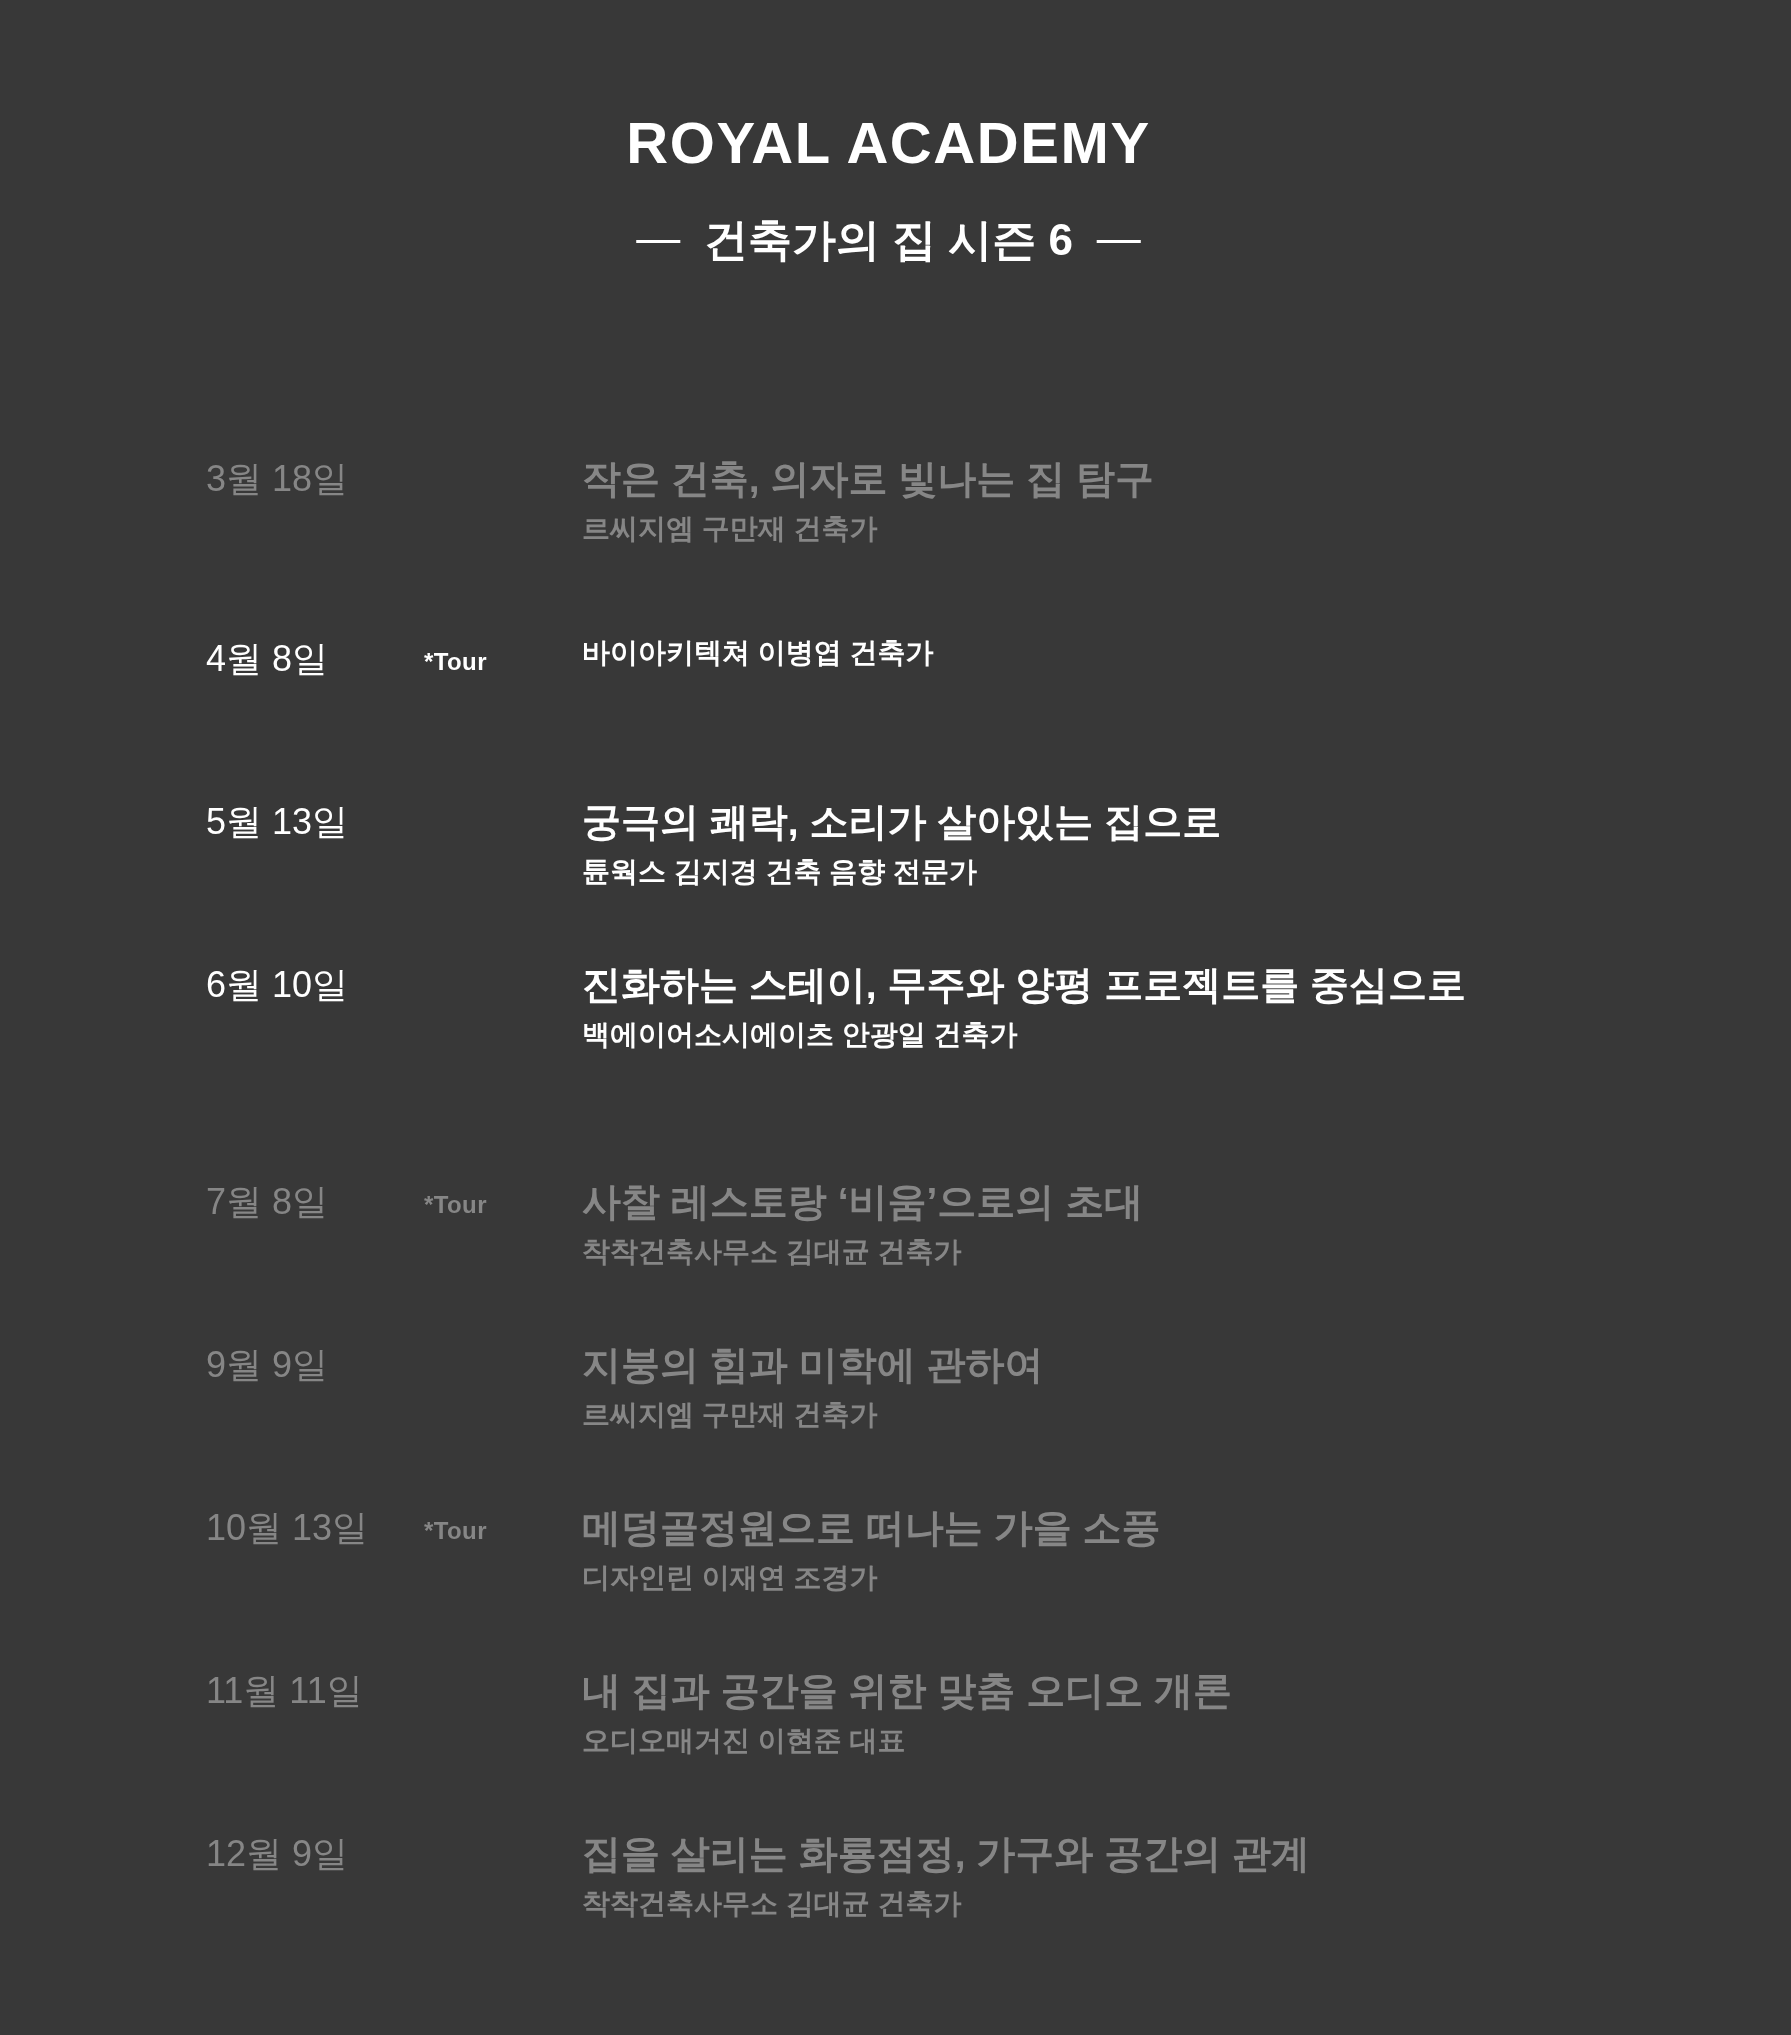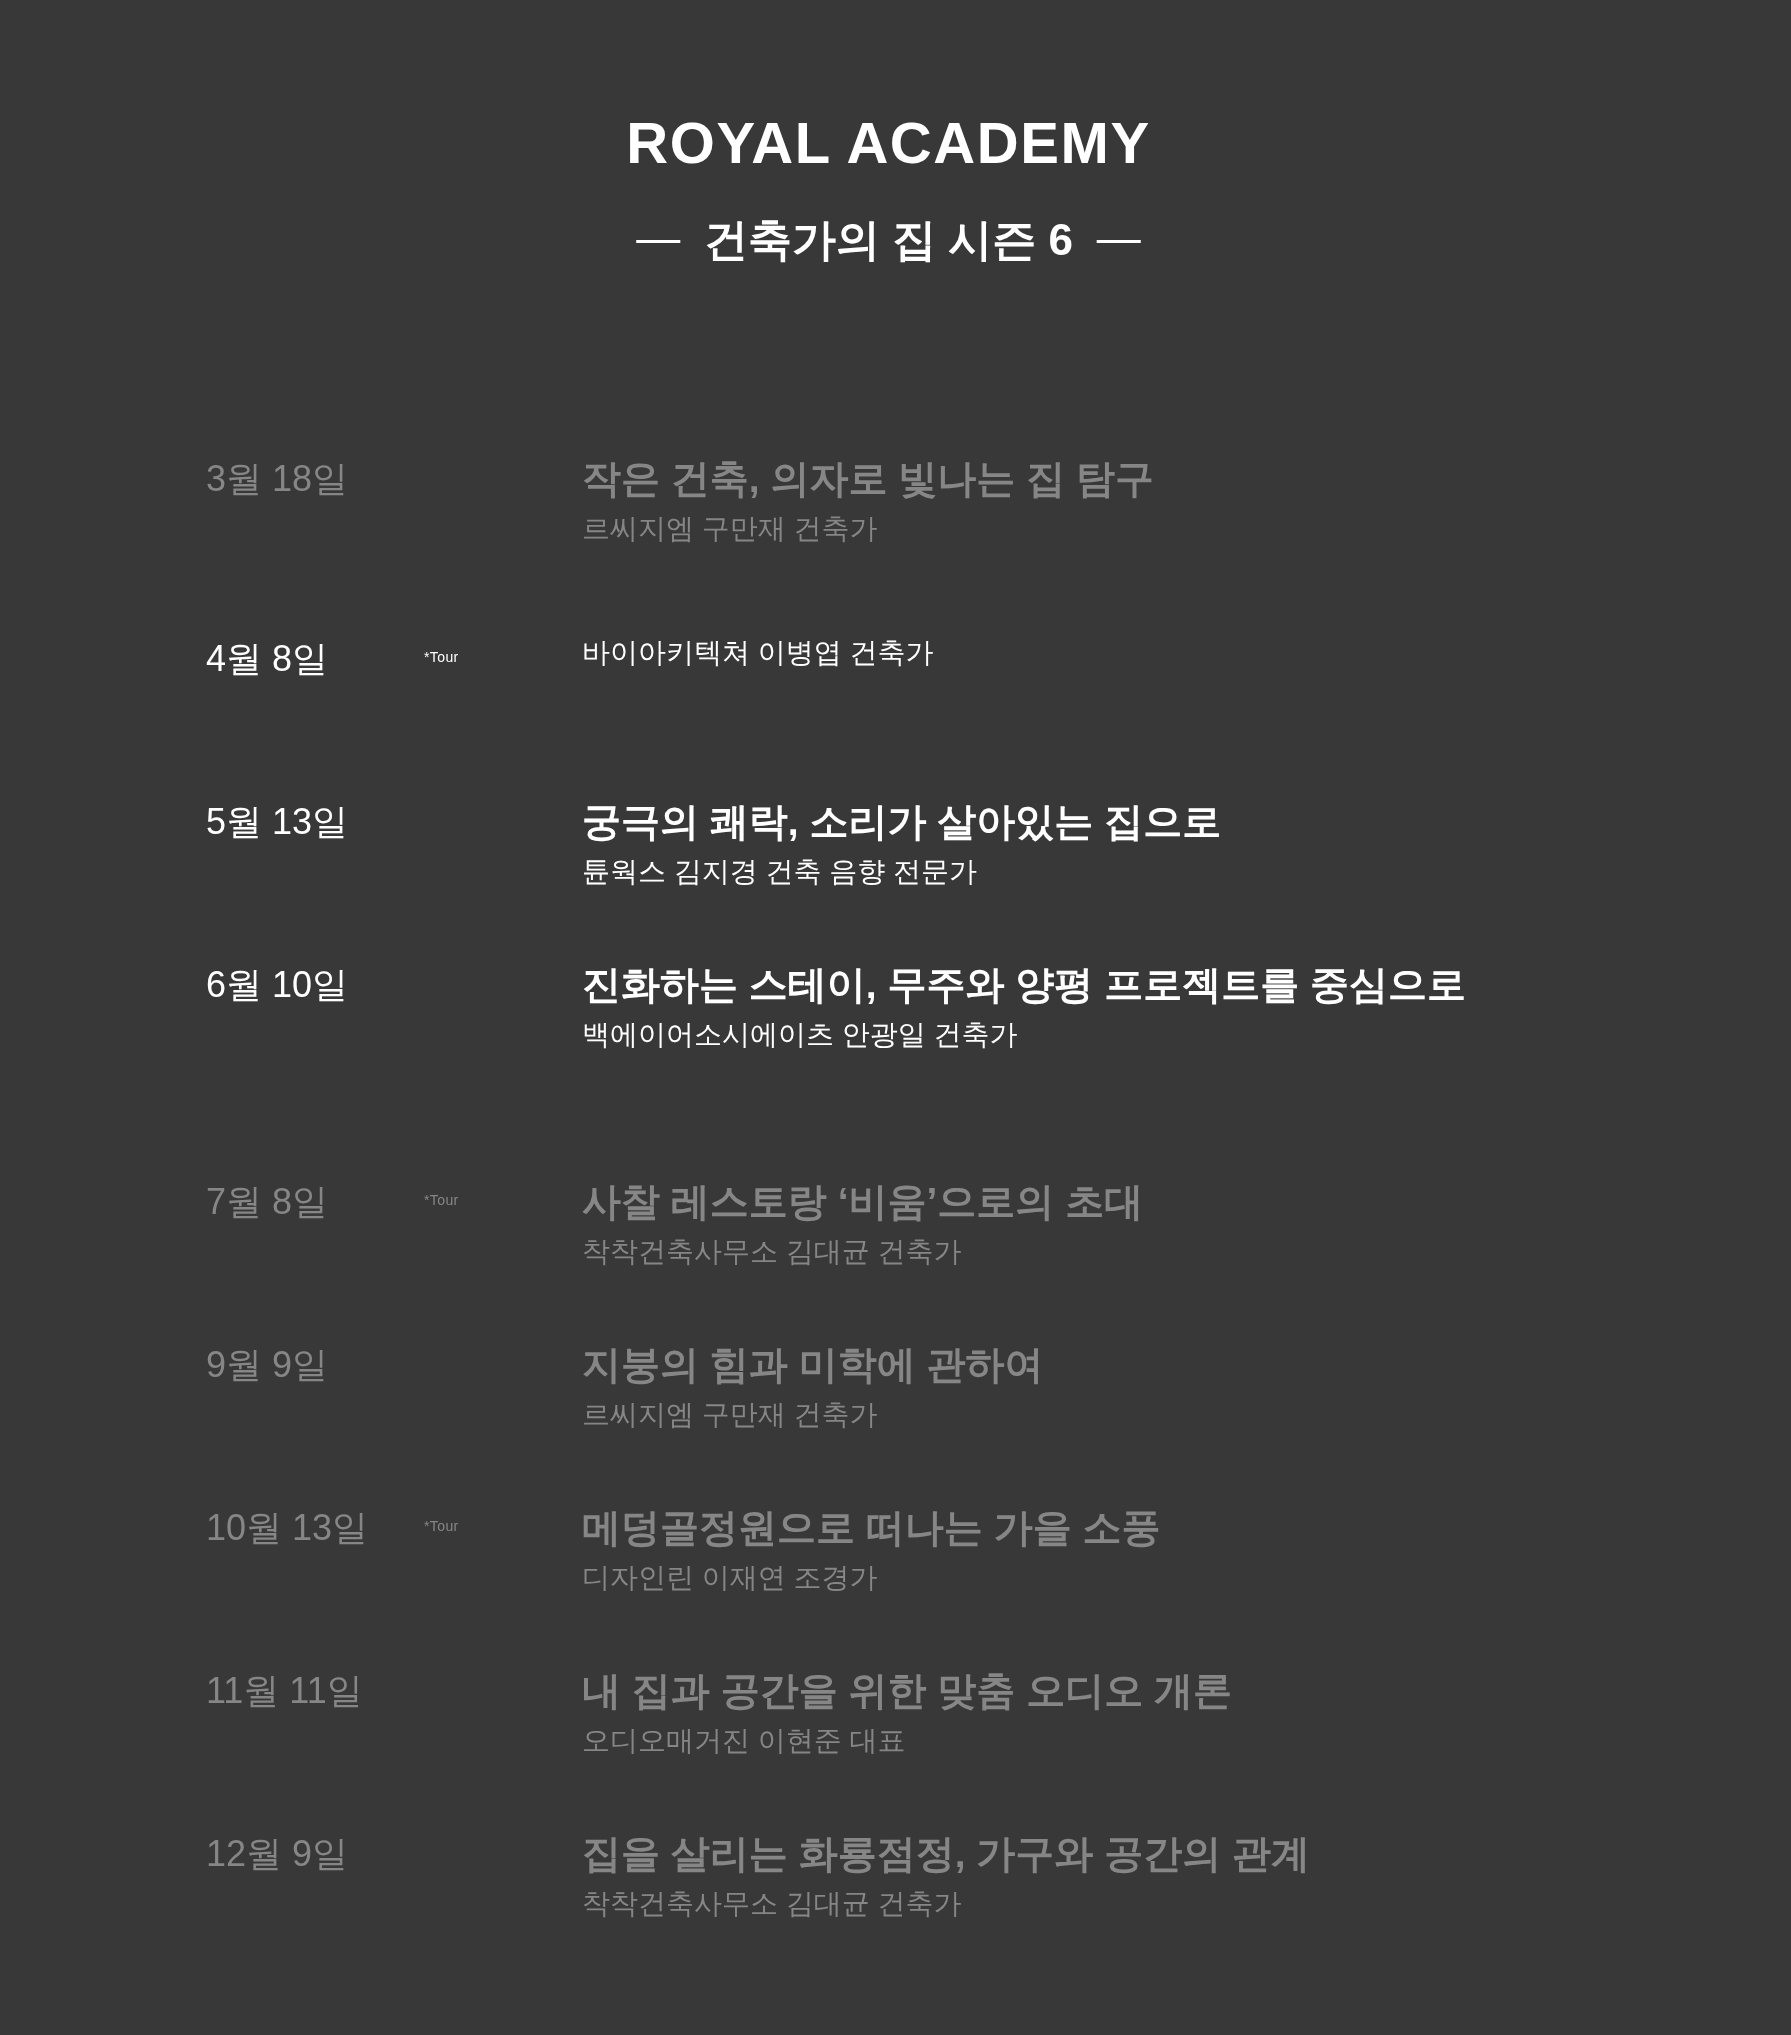--- a/index.html
+++ b/index.html
@@ -61,38 +61,38 @@
     top: 1.6px;
     font-size: 36px;
     font-weight: 400;
     line-height: 1;
     white-space: nowrap;
   }
   .event .tour {
     position: absolute;
     left: 218px;
     top: 10.6px;
-    font-size: 14px;
-    font-weight: 400;
+    font-size: 24px;
+    font-weight: 700;
     line-height: 1;
     letter-spacing: 0.4px;
     white-space: nowrap;
   }
   .event .tour:empty { display: none; }
   .event .content { margin-left: 376px; }
   .event .title {
     font-size: 39px;
     font-weight: 600;
     line-height: 1;
     white-space: nowrap;
   }
   .event .speaker {
     margin-top: 17px;
     font-size: 28px;
-    font-weight: 400;
+    font-weight: 700;
     line-height: 1;
     white-space: nowrap;
   }
   .event.bright .date,
   .event.bright .tour,
   .event.bright .title,
   .event.bright .speaker { color: #ffffff; }
   .event.dim .date,
   .event.dim .tour,
   .event.dim .title,

